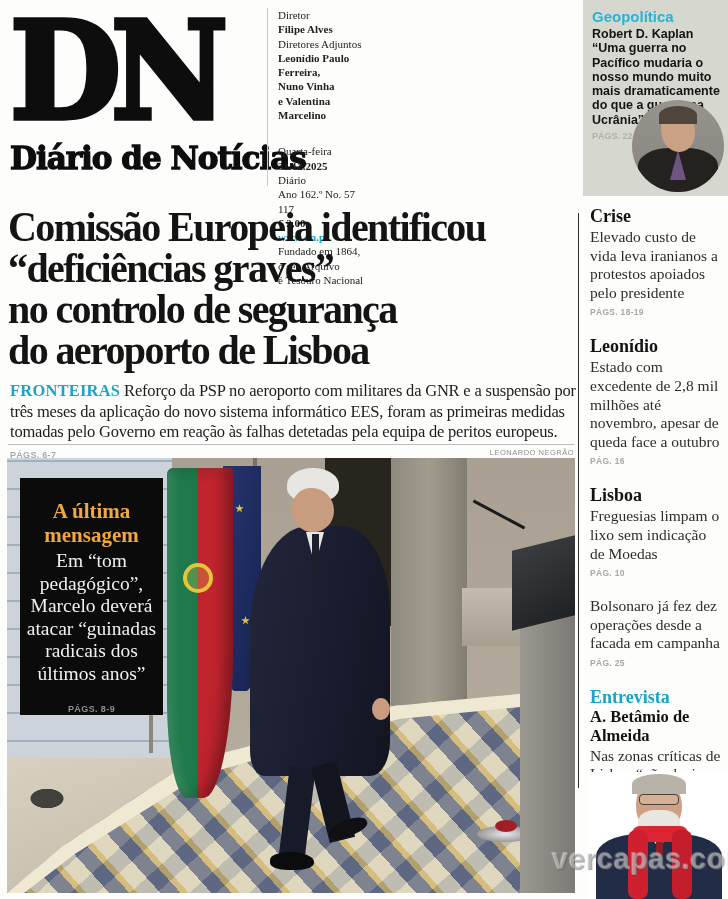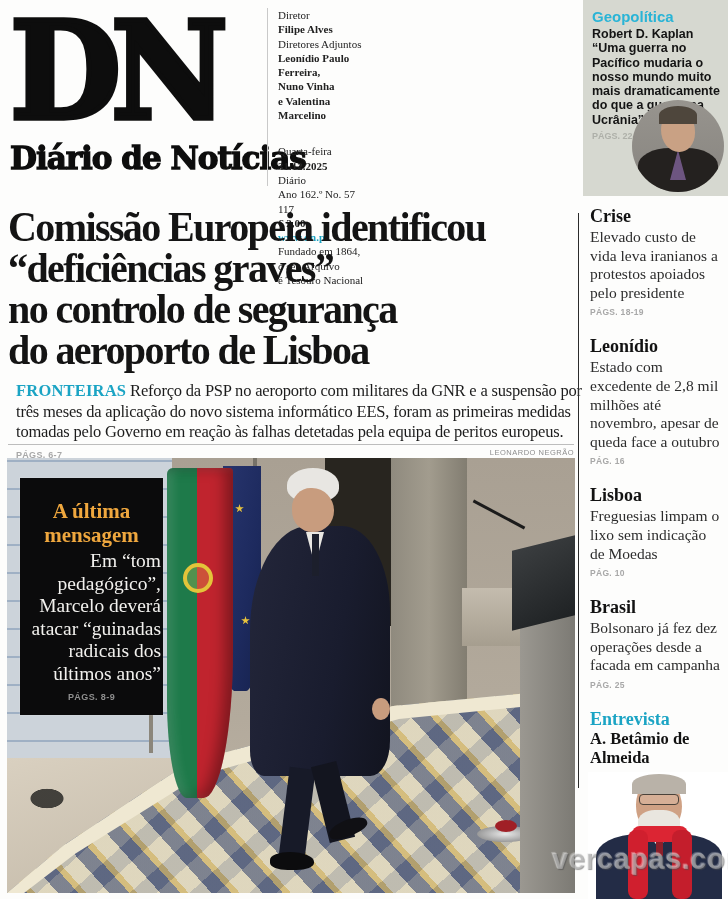--- a/index.html
+++ b/index.html
@@ -51,21 +51,21 @@
   .geo-head { position:absolute; left:29px; top:10px; width:34px; height:42px; background:#c9a184; border-radius:48% 52% 46% 54%; }
   .geo-hair { position:absolute; left:27px; top:6px; width:38px; height:18px; background:#4e463c; border-radius:50% 50% 0 0; }
   .geo-suit { position:absolute; left:6px; top:48px; width:80px; height:44px; background:#24211f; border-radius:40% 40% 0 0; }
   .geo-shirt { position:absolute; left:38px; top:50px; width:16px; height:30px; background:#6d5580; clip-path:polygon(50% 0,100% 100%,0 100%); }
   
   .headline { position:absolute; left:8px; top:206px; width:565px; }
   .headline div {
     font-family:"Liberation Serif", serif; font-weight:bold; font-size:40px; line-height:41px;
     letter-spacing:-1.6px; color:#141414; transform:scaleY(1.03); transform-origin:top left; white-space:nowrap;
   }
-  .standfirst { position:absolute; left:16px; top:381px; width:566px; font-size:16.5px; line-height:1.25; color:#1c1c1c; letter-spacing:-0.2px; }
+  .standfirst { position:absolute; left:10px; top:381px; width:566px; font-size:16.5px; line-height:1.25; color:#1c1c1c; letter-spacing:-0.2px; }
   .standfirst .kick { color:#1ba4c4; font-weight:bold; letter-spacing:0.2px; }
   .pages-gray { font-family:"Liberation Sans", sans-serif; font-weight:bold; font-size:9px; color:#a8a8a8; letter-spacing:0.3px; }
   .rule-h { position:absolute; left:8px; top:444px; width:566px; height:1px; background:#bdbdbd; }
   .photo-credit { position:absolute; left:8px; top:448px; width:566px; text-align:right; font-family:"Liberation Sans", sans-serif; font-size:7.5px; letter-spacing:0.5px; color:#8d8d8d; }
   
   .vrule-side { position:absolute; left:578px; top:213px; width:1px; height:575px; background:#2b2b2b; }
   .sidebar { position:absolute; left:590px; top:206px; width:134px; }
   .side-item { margin-bottom:19px; }
   .side-kicker { font-family:"Liberation Serif", serif; font-weight:bold; font-size:18px; color:#121212; }
   .side-kicker.cyan { color:#1ba4c4; }
@@ -131,22 +131,22 @@
   .mc-shoe2 { position:absolute; left:96px; top:352px; width:40px; height:16px; background:#101014; border-radius:50% 50% 40% 40%; transform:rotate(-22deg); }
   .lectern { position:absolute; left:505px; top:85px; width:63px; height:350px; }
   .lect-top { position:absolute; left:0; top:0; width:63px; height:80px; background:linear-gradient(160deg,#3b3e40,#1f2224); transform:skewY(-14deg); }
   .lect-body { position:absolute; left:8px; top:70px; width:55px; height:280px; background:linear-gradient(90deg,#9b9891,#7c7a74); }
   .lect-mic { position:absolute; left:-42px; top:-30px; width:58px; height:3px; background:#1b1b1b; transform:rotate(28deg); }
   .chrome-base { position:absolute; left:470px; top:368px; width:56px; height:16px; background:radial-gradient(ellipse at 50% 50%, #e8e8e8 0%, #9a9a9a 70%); border-radius:50%; }
   .chrome-red { position:absolute; left:488px; top:362px; width:22px; height:12px; background:#a01f26; border-radius:50%; }
   
   .overlay-box { position:absolute; left:13px; top:20px; width:143px; height:237px; background:#0b0b0c; text-align:center; padding-top:22px; box-shadow:0 0 0 1px rgba(255,255,255,0.08); }
   .overlay-title { font-family:"Liberation Serif", serif; font-weight:bold; font-size:21px; line-height:1.12; color:#efa73e; }
-  .overlay-text { font-family:"Liberation Serif", serif; font-size:19.5px; line-height:1.16; color:#f2f1ee; margin-top:3px; padding:0 2px;text-align:right; }
-  .overlay-pages { font-family:"Liberation Sans", sans-serif; font-weight:bold; font-size:9px; color:#8f8f8f; margin-top:6px; letter-spacing:0.4px; }
+  .overlay-text { font-family:"Liberation Serif", serif; font-size:19.5px; line-height:1.16; color:#f2f1ee; margin-top:3px; padding:0 2px; }
+  .overlay-pages { font-family:"Liberation Sans", sans-serif; font-weight:bold; font-size:9px; color:#8f8f8f; margin-top:18px; letter-spacing:0.4px; }
   
   .watermark { position:absolute; left:552px; top:843px; font-family:"Liberation Sans", sans-serif; font-weight:bold; font-size:29px; letter-spacing:0.5px;
     color:rgba(235,235,235,0.38); text-shadow:1px 1px 1px rgba(80,80,80,0.55), -1px -1px 1px rgba(255,255,255,0.35); z-index:9; }
 </style>
 </head>
 <body>
 
 <div class="page">
 
   <div class="masthead">
@@ -215,21 +215,20 @@
       <div class="side-kicker">Leonídio</div>
       <div class="side-text">Estado com excedente de 2,8 mil milhões até novembro, apesar de queda face a outubro</div>
       <div class="side-pages">PÁG. 16</div>
     </div>
     <div class="side-item">
       <div class="side-kicker">Lisboa</div>
       <div class="side-text">Freguesias limpam o lixo sem indicação de Moedas</div>
       <div class="side-pages">PÁG. 10</div>
     </div>
     <div class="side-item">
-      <div class="side-kicker">Brasil</div>
       <div class="side-text">Bolsonaro já fez dez operações desde a facada em campanha</div>
       <div class="side-pages">PÁG. 25</div>
     </div>
     <div class="side-item">
       <div class="side-kicker cyan">Entrevista</div>
       <div class="side-name">A. Betâmio de Almeida</div>
       <div class="side-text">Nas zonas críticas de Lisboa “não deviam estar localizadas infraestruturas sensíveis, nomeadamente hospitais”</div>
 
     </div>
   </div>

